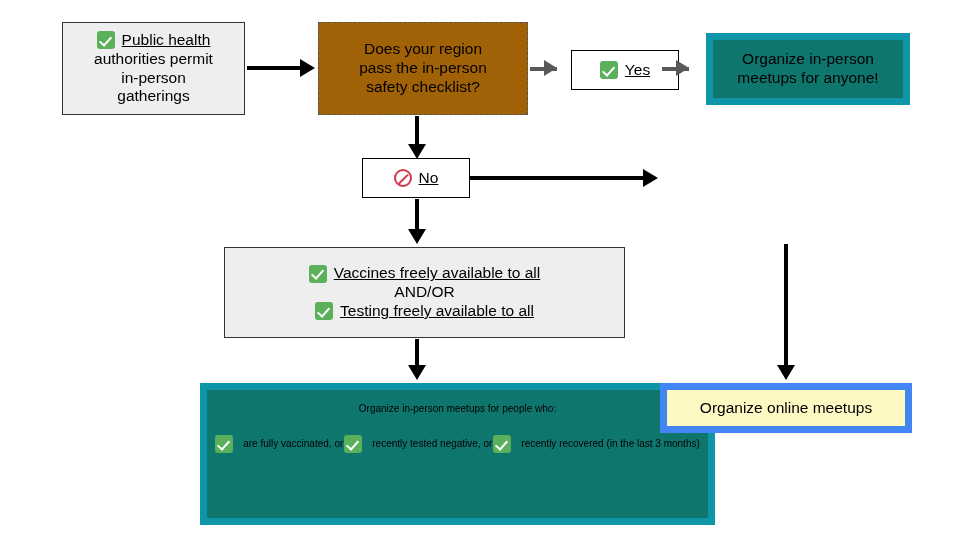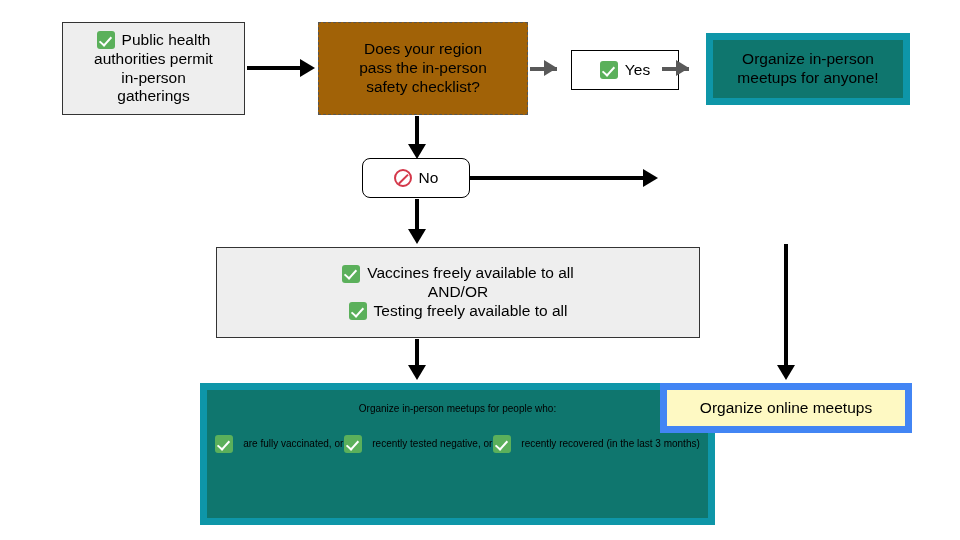--- a/index.html
+++ b/index.html
@@ -55,20 +55,21 @@
   .line {
     margin: 0;
     white-space: nowrap;
   }
   .row-icon {
     display: flex;
     align-items: center;
     justify-content: center;
     gap: 7px;
     white-space: nowrap;
+    text-decoration: underline;
   }
 
   
   .ico {
     display: inline-block;
     flex: none;
     position: relative;
   }
   .ico-check {
     width: 18px; height: 18px;
@@ -171,35 +172,35 @@
   <div class="arrow-r grey" style="left:676px; top:60px; border-top-width:8.5px; border-bottom-width:8.5px; border-left-width:13px;"></div>
 
   <div class="node box-teal" style="left:706px; top:33px; width:204px; height:72px; font-size:15.5px;">
     <div class="line">Organize in-person</div>
     <div class="line">meetups for anyone!</div>
   </div>
 
   <div class="v-line" style="left:415px; top:116px; height:32px;"></div>
   <div class="arrow-d" style="left:407.5px; top:144px;"></div>
 
-  <div class="node box-plain" style="left:362px; top:158px; width:108px; height:40px; font-size:15.5px;border-radius:8px;">
+  <div class="node box-plain" style="left:362px; top:158px; width:108px; height:40px; font-size:15.5px;">
     <div class="row-icon">
       <span class="ico ico-ban"></span>
       <span class="line">No</span>
     </div>
   </div>
 
   <div class="h-line" style="left:470px; top:176px; width:174px;"></div>
   <div class="arrow-r" style="left:643px; top:168.5px;"></div>
 
 
   <div class="v-line" style="left:415px; top:199px; height:33px;"></div>
   <div class="arrow-d" style="left:407.5px; top:229px;"></div>
 
-  <div class="node box-grey" style="left:216px; top:247px; width:484px; height:91px; font-size:15.5px;">
+  <div class="node box-grey" style="left:224px; top:247px; width:401px; height:91px; font-size:15.5px;">
     <div class="row-icon">
       <span class="ico ico-check"></span>
       <span class="line">Vaccines freely available to all</span>
     </div>
     <div class="line">AND/OR</div>
     <div class="row-icon">
       <span class="ico ico-check"></span>
       <span class="line">Testing freely available to all</span>
     </div>
   </div>

